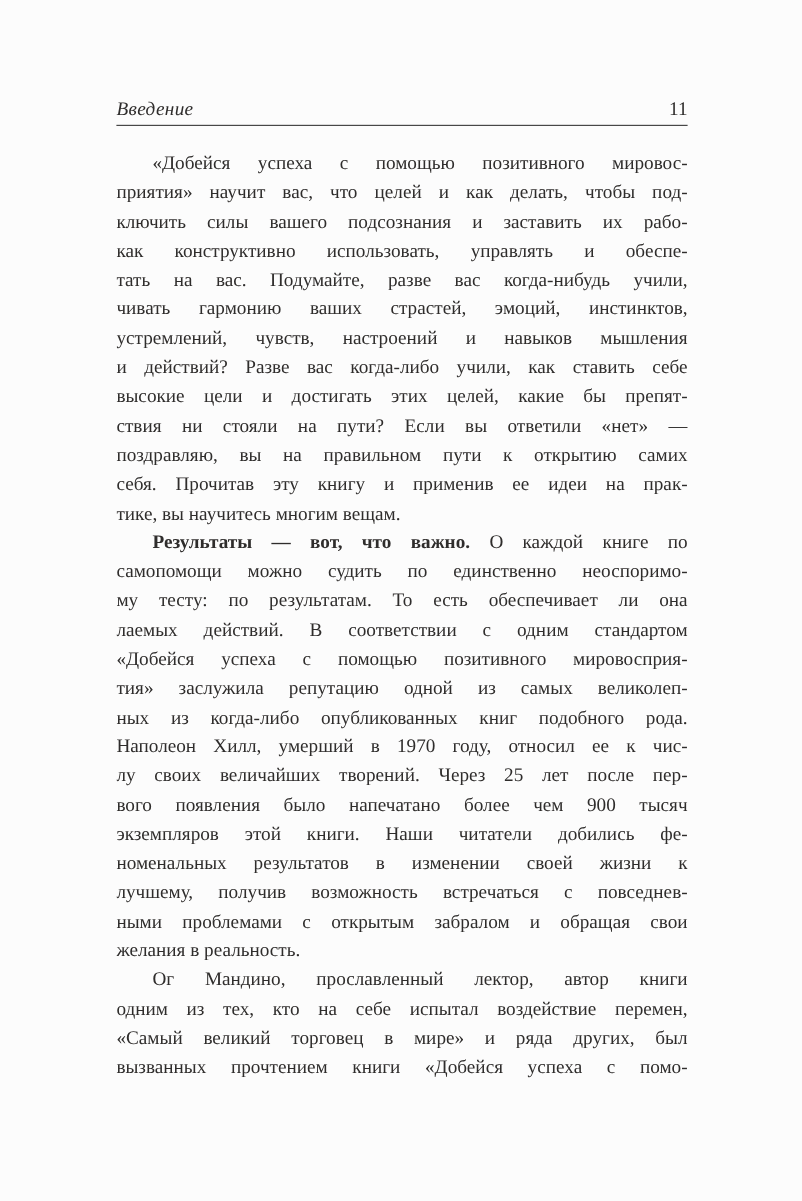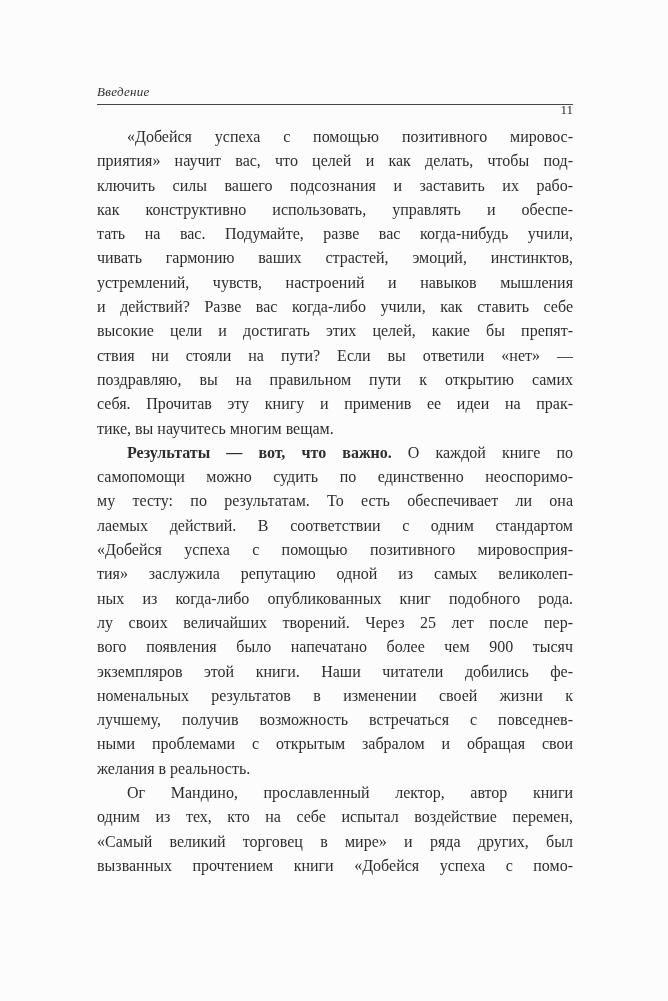--- a/index.html
+++ b/index.html
@@ -16,32 +16,31 @@
     font-family: "Liberation Serif", "DejaVu Serif", serif;
     color: var(--text, #2f2d2c);
     overflow: hidden;
   }
   .header {
     position: absolute;
     left: 97px;
     top: 82px;
     width: 476px;
     height: 22px;
-    font-size: 13px;
+    font-size: 16px;
     line-height: 20px;
   }
   .running-title {
     font-style: italic;
     letter-spacing: 0.3px;
   }
   .page-number {
     position: absolute;
     right: 0;
     top: 0;
-    margin-top: 18px;
   }
   .rule {
     position: absolute;
     left: 97px;
     top: 104px;
     width: 476px;
     height: 0;
     border-top: 1.6px solid var(--rule, #474747);
   }
   .text-block {
@@ -94,20 +93,21 @@
         <div class="line flush">тике, вы научитесь многим вещам.</div>
       </div>
       <div class="para">
         <div class="line first"><span class="lead-bold">Результаты — вот, что важно.</span> О каждой книге по</div>
         <div class="line">самопомощи можно судить по единственно неоспоримо-</div>
         <div class="line">му тесту: по результатам. То есть обеспечивает ли она</div>
         <div class="line">лаемых действий. В соответствии с одним стандартом</div>
         <div class="line">«Добейся успеха с помощью позитивного мировосприя-</div>
         <div class="line">тия» заслужила репутацию одной из самых великолеп-</div>
         <div class="line">ных из когда-либо опубликованных книг подобного рода.</div>
+        <div class="line">Наполеон Хилл, умерший в 1970 году, относил ее к чис-</div>
         <div class="line">лу своих величайших творений. Через 25 лет после пер-</div>
         <div class="line">вого появления было напечатано более чем 900 тысяч</div>
         <div class="line">экземпляров этой книги. Наши читатели добились фе-</div>
         <div class="line">номенальных результатов в изменении своей жизни к</div>
         <div class="line">лучшему, получив возможность встречаться с повседнев-</div>
         <div class="line">ными проблемами с открытым забралом и обращая свои</div>
         <div class="line flush">желания в реальность.</div>
       </div>
       <div class="para">
         <div class="line first">Ог Мандино, прославленный лектор, автор книги</div>

